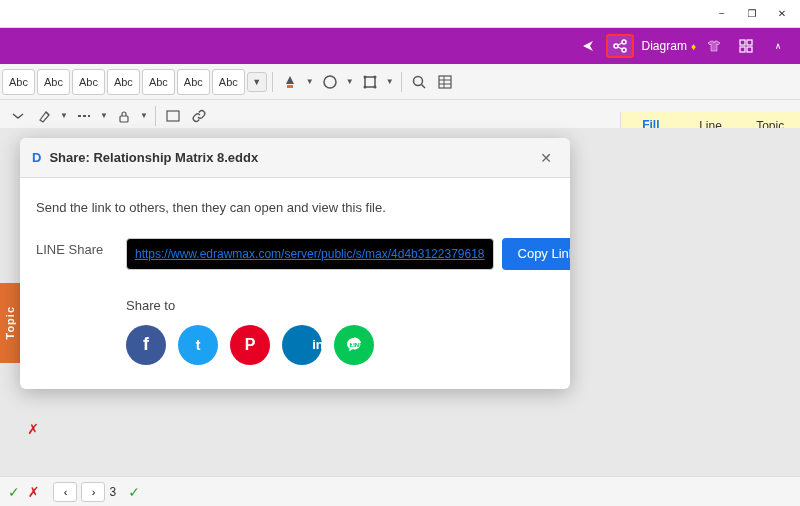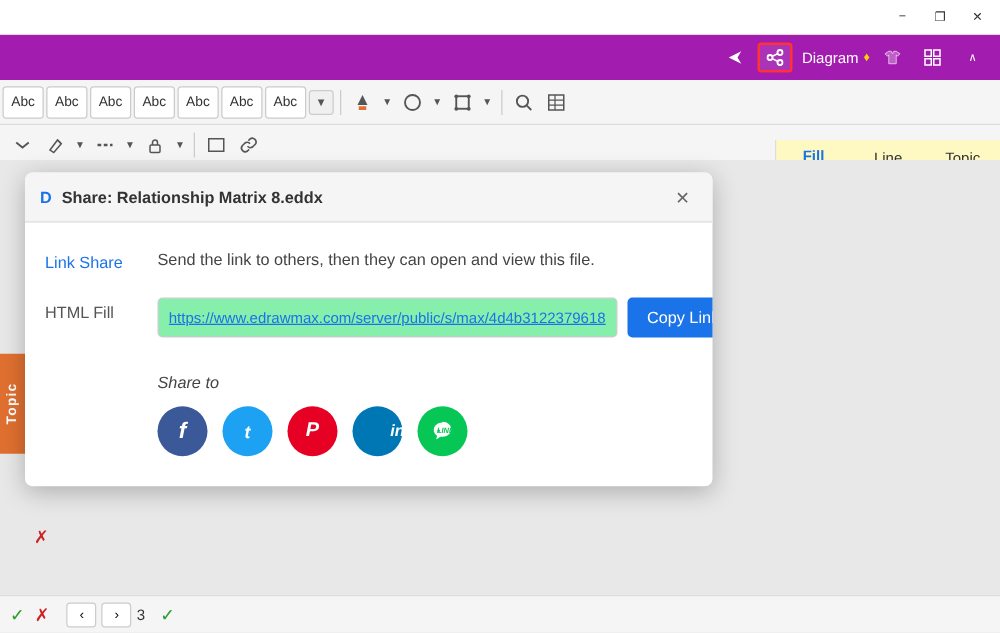--- a/index.html
+++ b/index.html
@@ -345,21 +345,21 @@
       gap: 8px;
     }
     .url-input {
       flex: 1;
       height: 32px;
       border: 1px solid #ccc;
       border-radius: 4px;
       padding: 0 8px;
       font-size: 12px;
       color: #1a73e8;
-      background: #86efac;
+      background: #000000;
       overflow: hidden;
       text-overflow: ellipsis;
       white-space: nowrap;
       display: flex;
       align-items: center;
     }
     .url-text {
       color: #1a73e8;
       font-size: 12px;
       text-decoration: underline;
@@ -377,21 +377,20 @@
       font-size: 13px;
       cursor: pointer;
       white-space: nowrap;
       display: flex;
       align-items: center;
     }
 
     
     .share-to-section {
       margin-top: 8px;
-      font-style: italic;
     }
     .share-to-label {
       font-size: 13px;
       color: #444;
       margin-bottom: 12px;
     }
     .social-icons {
       display: flex;
       gap: 12px;
       align-items: center;
@@ -627,28 +626,27 @@
   <div class="modal">
     <div class="modal-header">
       <span class="modal-icon" style="color:#1a73e8;font-weight:900;font-size:13px;">D</span>
       <span class="modal-title">Share: Relationship Matrix 8.eddx</span>
       <div class="modal-close">✕</div>
     </div>
     <div class="modal-body">
       <div class="modal-tabs">
 
         <div class="modal-tab-row">
-          <div class="modal-tab-label">Link Share</div>
           <div class="modal-tab-content">
             <p class="modal-description">Send the link to others, then they can open and view this file.</p>
           </div>
         </div>
 
         <div class="modal-tab-row">
-          <div class="modal-tab-label grey">HTML Fill</div>
+          <div class="modal-tab-label grey">LINE Share</div>
           <div class="modal-tab-content">
             <div class="url-row">
               <div class="url-input">
                 <span class="url-text">https://www.edrawmax.com/server/public/s/max/4d4b3122379618</span>
               </div>
               <button class="copy-btn">Copy Link</button>
             </div>
           </div>
         </div>
 

